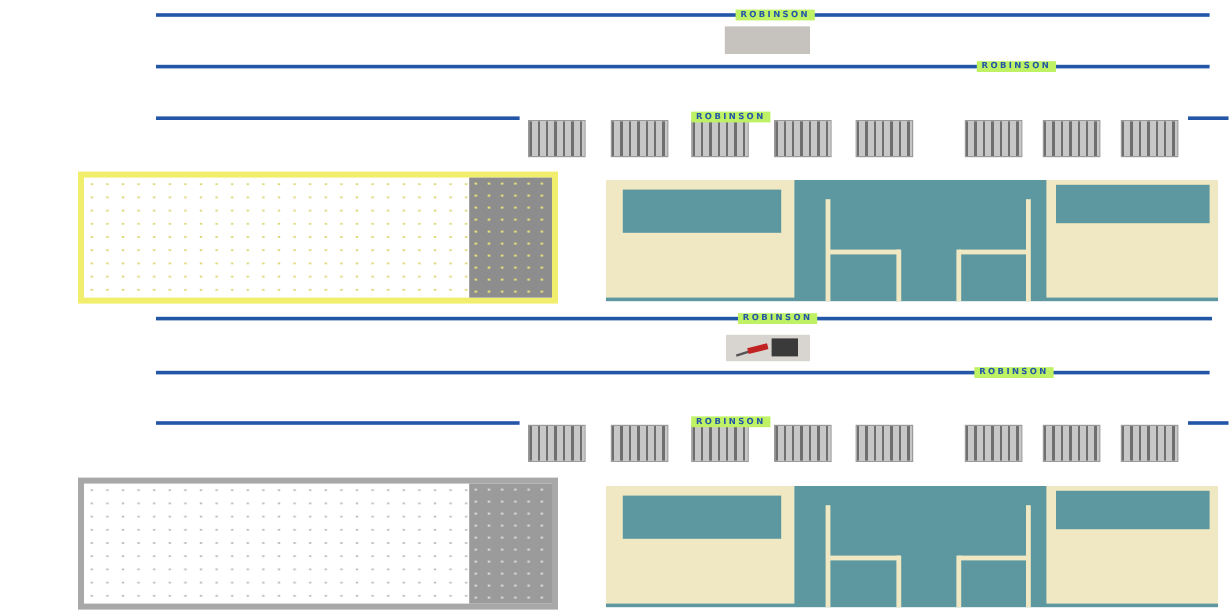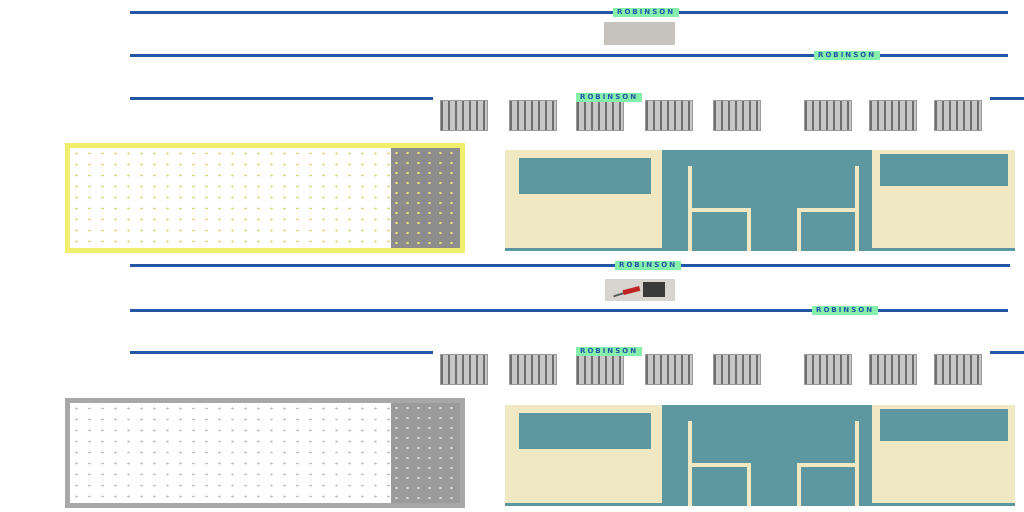--- a/index.html
+++ b/index.html
@@ -12,21 +12,21 @@
   }
 
   
   .blue-line{
     position:absolute;height:3px;background:#2456a8;
   }
 
   
   .robinson-chip{
     position:absolute;
-    background:#86efac;
+    background:#bef264;
     color:#2456a8;
     font-size:7px;
     font-weight:bold;
     letter-spacing:2px;
     line-height:9px;
     padding:0 4px;
     z-index:3;
     white-space:nowrap;
   }
 

